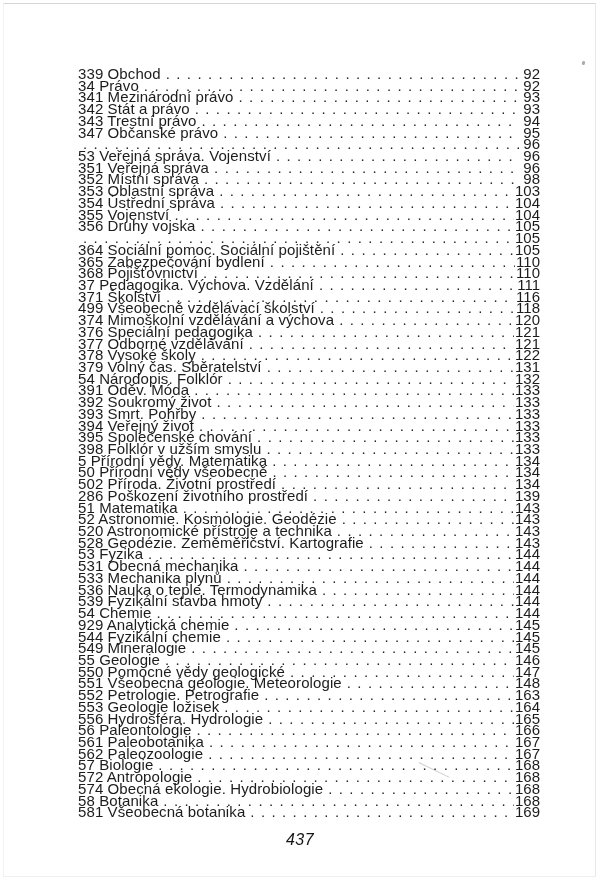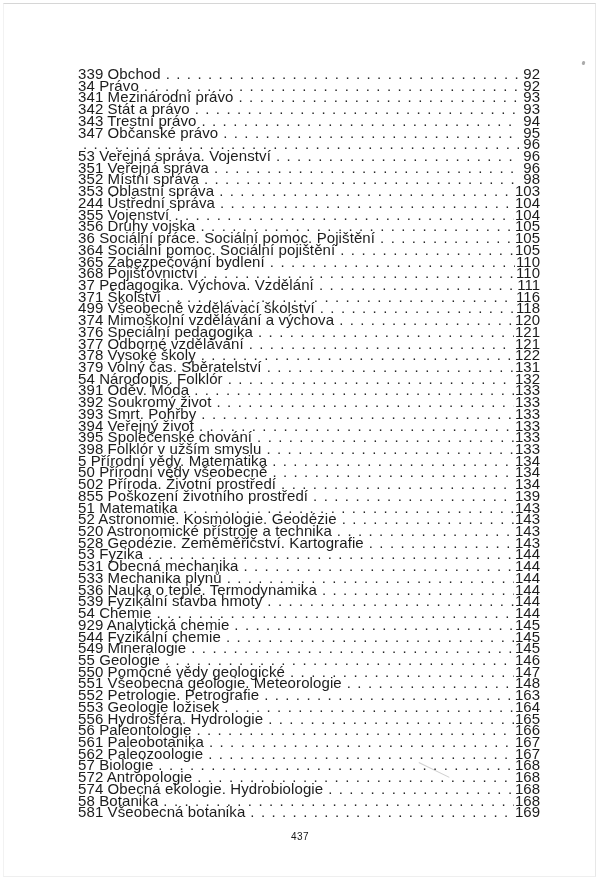--- a/index.html
+++ b/index.html
@@ -34,22 +34,23 @@
     flex: 1 1 auto;
     overflow: hidden;
     padding-left: 5px;
     margin-right: 1px;
     letter-spacing: 6.4px;
     color: #262626;
   }
   .pageno { flex: 0 0 auto; min-width: 20px; text-align: right; }
   .footer {
     position: absolute; left: 0; top: 831px; width: 600px;
-    text-align: center; font-size: 10px; letter-spacing: 0.4px;
+    text-align: center; font-size: 16px; letter-spacing: 0.4px;
     color: #161616;
+    font-style: italic;
   }
   .speck {
     position: absolute; left: 582px; top: 61px;
     width: 3px; height: 4px; background: #8f8f8f;
     border-radius: 40%; transform: rotate(20deg); opacity: .75;
   }
   .scratch {
     position: absolute; left: 419px; top: 762px;
     width: 34px; height: 1px; background: #cfcfcf;
     transform: rotate(26deg); transform-origin: left top;
@@ -123,39 +124,38 @@
     <span class="pageno">98</span>
   </div>
 
   <div class="row">
     <span class="label">353 Oblastní správa</span>
     <span class="leader">................................................................................</span>
     <span class="pageno">103</span>
   </div>
 
   <div class="row">
-    <span class="label">244 Ústřední správa</span>
+    <span class="label">354 Ústřední správa</span>
     <span class="leader">................................................................................</span>
     <span class="pageno">104</span>
   </div>
 
   <div class="row">
     <span class="label">355 Vojenství</span>
     <span class="leader">................................................................................</span>
     <span class="pageno">104</span>
   </div>
 
   <div class="row">
     <span class="label">356 Druhy vojska</span>
     <span class="leader">................................................................................</span>
     <span class="pageno">105</span>
   </div>
 
   <div class="row">
-    <span class="label">36 Sociální práce. Sociální pomoc. Pojištění</span>
     <span class="leader">................................................................................</span>
     <span class="pageno">105</span>
   </div>
 
   <div class="row">
     <span class="label">364 Sociální pomoc. Sociální pojištění</span>
     <span class="leader">................................................................................</span>
     <span class="pageno">105</span>
   </div>
 
@@ -273,21 +273,21 @@
     <span class="pageno">134</span>
   </div>
 
   <div class="row">
     <span class="label">502 Příroda. Životní prostředí</span>
     <span class="leader">................................................................................</span>
     <span class="pageno">134</span>
   </div>
 
   <div class="row">
-    <span class="label">855 Poškození životního prostředí</span>
+    <span class="label">286 Poškození životního prostředí</span>
     <span class="leader">................................................................................</span>
     <span class="pageno">139</span>
   </div>
 
   <div class="row">
     <span class="label">51 Matematika</span>
     <span class="leader">................................................................................</span>
     <span class="pageno">143</span>
   </div>
 

